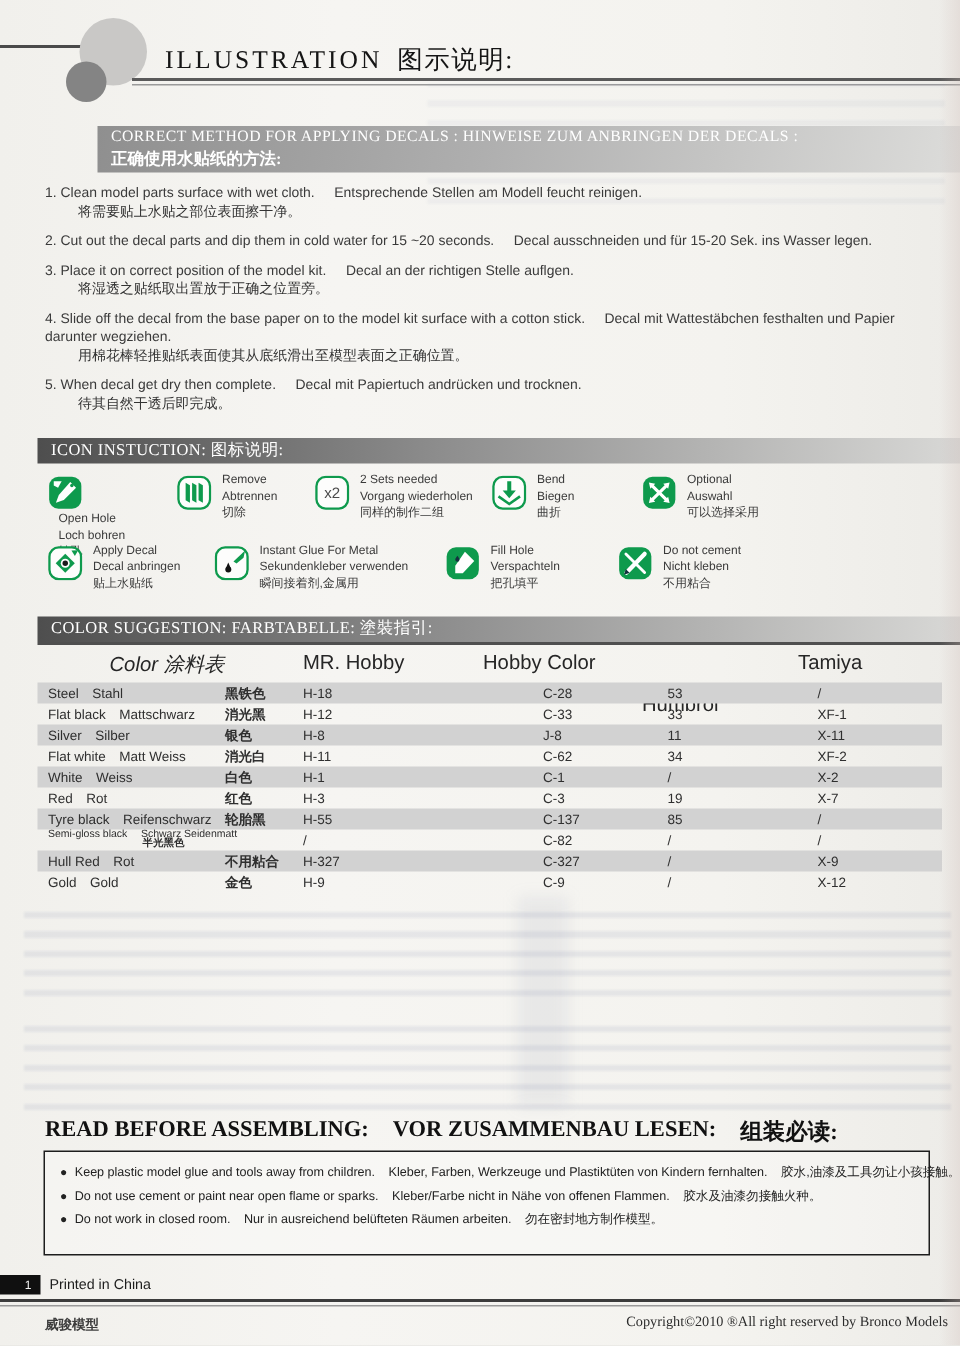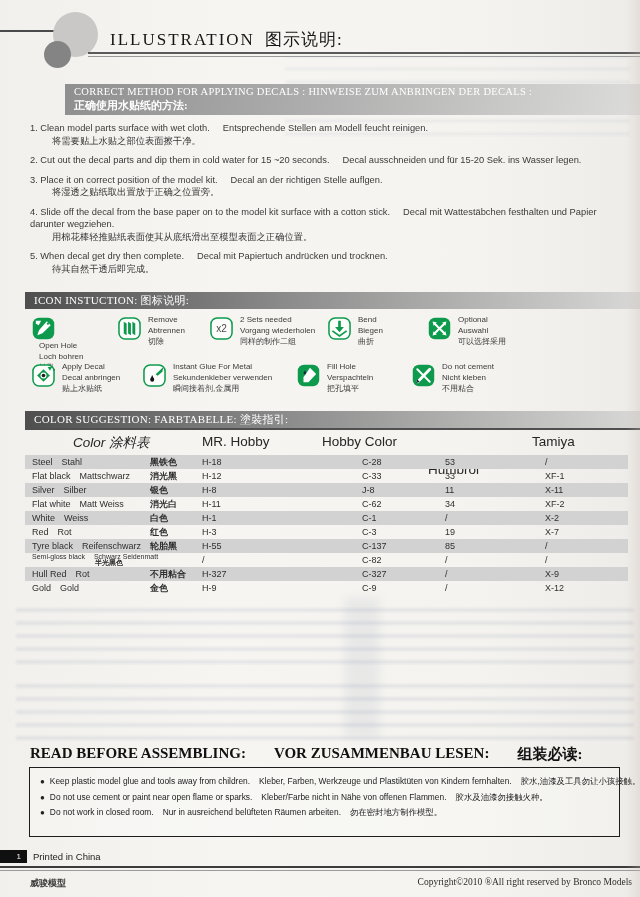--- a/index.html
+++ b/index.html
@@ -68,21 +68,21 @@
   
   .ghost{position:absolute;pointer-events:none;filter:blur(.8px);
          background:repeating-linear-gradient(0deg,rgba(150,160,185,.16) 0 4px,transparent 4px 13px);}
   .ghost-a{left:16px;right:6px;top:600px;height:64px;}
   .ghost-b{left:16px;right:6px;top:678px;height:62px;}
   .ghost-top{left:285px;right:10px;top:56px;height:80px;opacity:.55;}
   .ghost-blob{position:absolute;left:345px;top:598px;width:34px;height:140px;
               background:rgba(140,150,170,.12);filter:blur(5px);pointer-events:none;}
 
   
-  .read-head{position:absolute;top:745px;left:30px;display:flex;gap:28px;font-weight:bold;
+  .read-head{position:absolute;top:745px;left:30px;display:flex;gap:16px;font-weight:bold;
              font-size:15px;color:#111;white-space:nowrap;}
   .read-box{position:absolute;top:767px;left:29px;width:591px;height:70px;border:1.6px solid #1d1d1d;
             box-sizing:border-box;padding:6px 10px;background:rgba(255,255,255,.25);}
   .bullet{font-size:8.4px;line-height:14.5px;color:#222;white-space:nowrap;}
   .bullet .mark{font-size:8px;margin-right:5px;}
   .bullet .de{margin-left:9px;} .bullet .zh{margin-left:9px;}
 
   
   .foot-badge{position:absolute;top:850px;left:0;width:27px;height:13px;background:#101010;color:#f2f2f2;
               font-size:8px;line-height:13px;text-align:right;padding-right:6px;box-sizing:border-box;}

